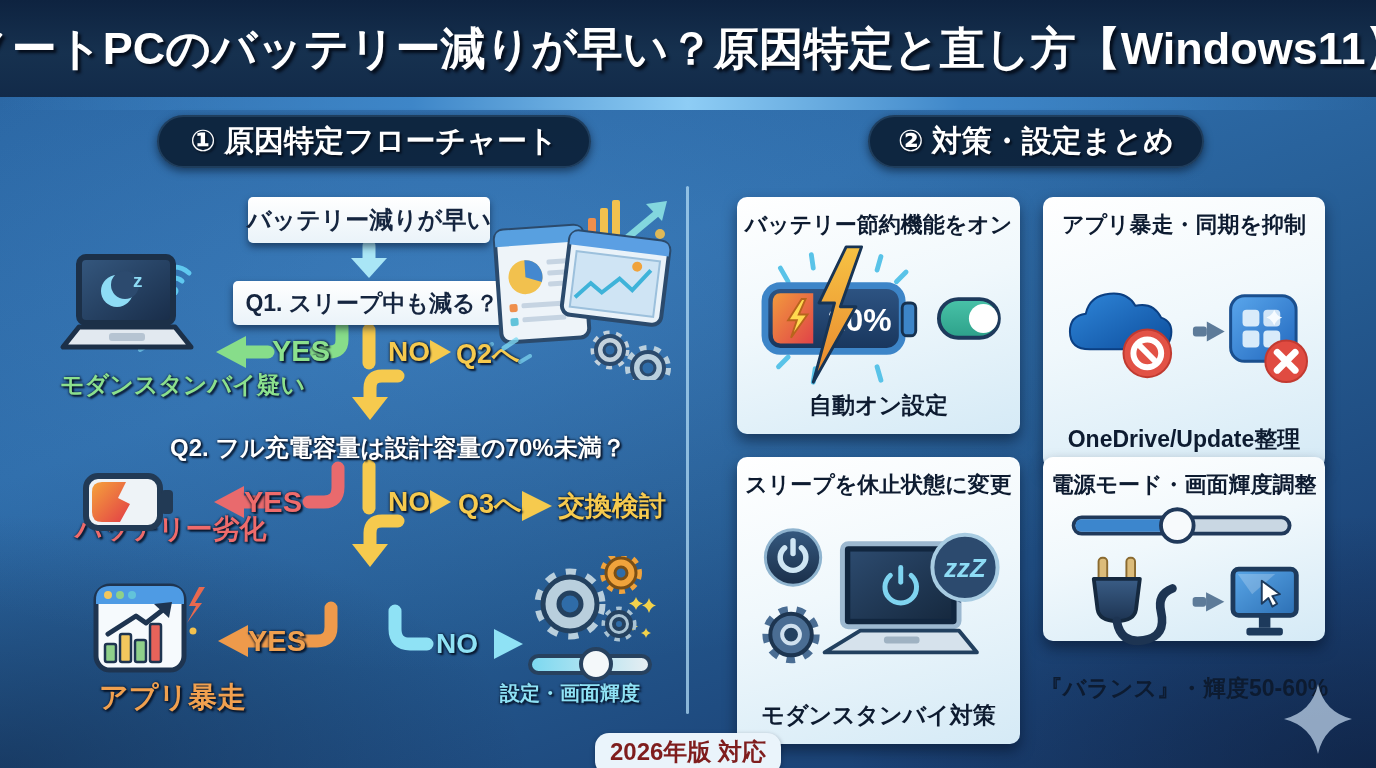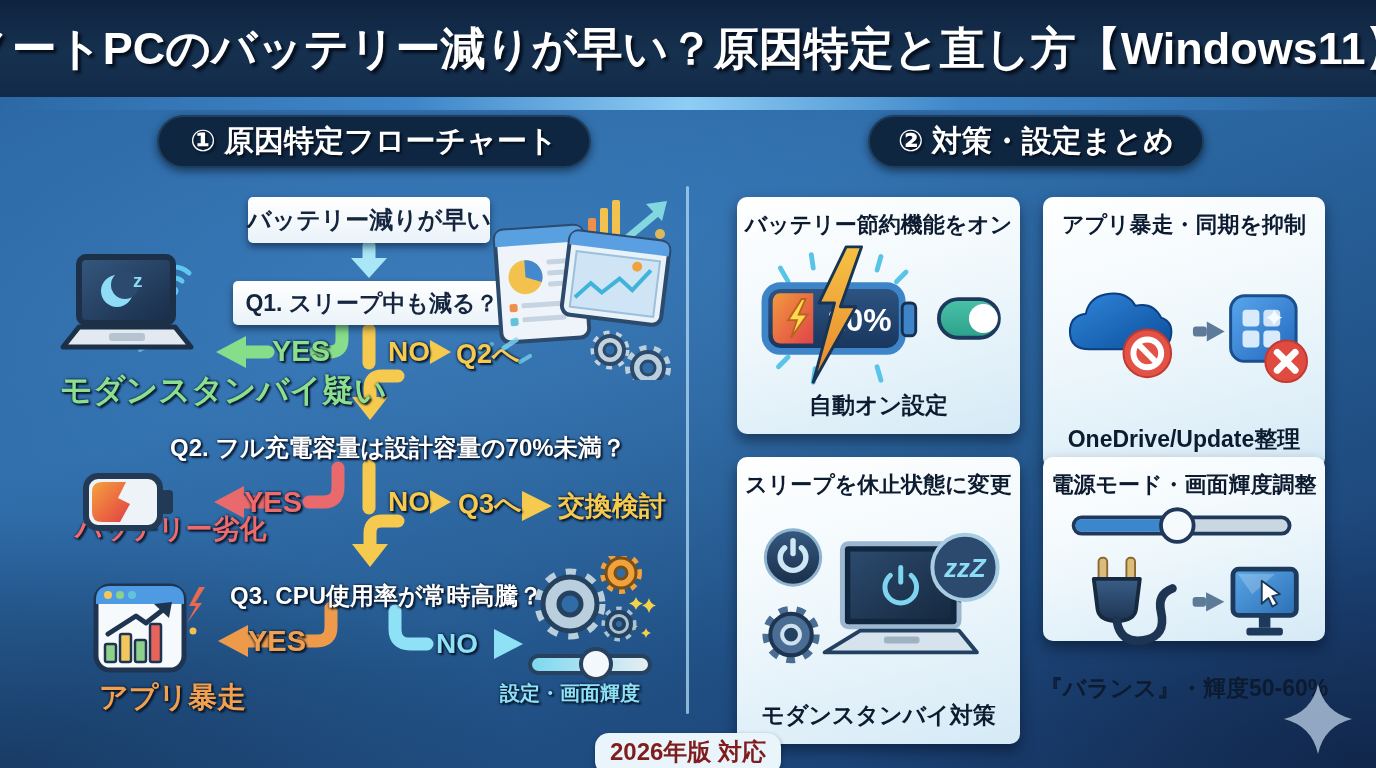--- a/index.html
+++ b/index.html
@@ -117,30 +117,29 @@
     <line x1="140" y1="350" x2="150" y2="344" stroke="#7fd9f2" stroke-width="4" stroke-linecap="round" opacity=".6"></line>
     <line x1="480" y1="352" x2="492" y2="344" stroke="#7fd9f2" stroke-width="4" stroke-linecap="round" opacity=".55"></line>
   </svg>
 
   <div class="flow-box box-start">バッテリー減りが早い</div>
   <div class="flow-box box-q1">Q1. スリープ中も減る？</div>
 
   <div class="lbl green" style="left:272px;top:335px;font-size:29px;">YES</div>
   <div class="lbl yellow" style="left:388px;top:336px;font-size:28px;">NO</div>
   <div class="lbl yellow" style="left:456px;top:336px;font-size:27px;">Q2へ</div>
-  <div class="lbl green" style="left:60px;top:369px;font-size:32px;">モダンスタンバイ疑い</div>
+  <div class="lbl green" style="left:60px;top:369px;font-size:24px;">モダンスタンバイ疑い</div>
 
   <div class="lbl q-text" style="left:170px;top:432px;">Q2. フル充電容量は設計容量の70%未満？</div>
   <div class="lbl red" style="left:244px;top:486px;font-size:29px;">YES</div>
   <div class="lbl yellow" style="left:388px;top:486px;font-size:28px;">NO</div>
   <div class="lbl yellow" style="left:458px;top:486px;font-size:27px;">Q3へ</div>
   <div class="lbl yellow" style="left:558px;top:488px;font-size:27px;">交換検討</div>
   <div class="lbl red" style="left:75px;top:511px;font-size:27px;">バッテリー劣化</div>
 
-  <div class="lbl q-text" style="left:230px;top:580px;">Q3. CPU使用率が常時高騰？</div>
   <div class="lbl orange" style="left:248px;top:625px;font-size:29px;">YES</div>
   <div class="lbl cyan" style="left:436px;top:628px;font-size:28px;">NO</div>
   <div class="lbl orange" style="left:99px;top:678px;font-size:29px;">アプリ暴走</div>
   <div class="lbl cyan" style="left:500px;top:680px;font-size:20px;">設定・画面輝度</div>
 
   <svg class="icon-abs" style="left:55px;top:243px;" width="160" height="130" viewBox="0 0 160 130">
     <defs>
       <linearGradient id="lsg" x1="0" y1="0" x2="1" y2="1">
         <stop offset="0" stop-color="#35587f"></stop>
           <stop offset="1" stop-color="#182c48"></stop>

